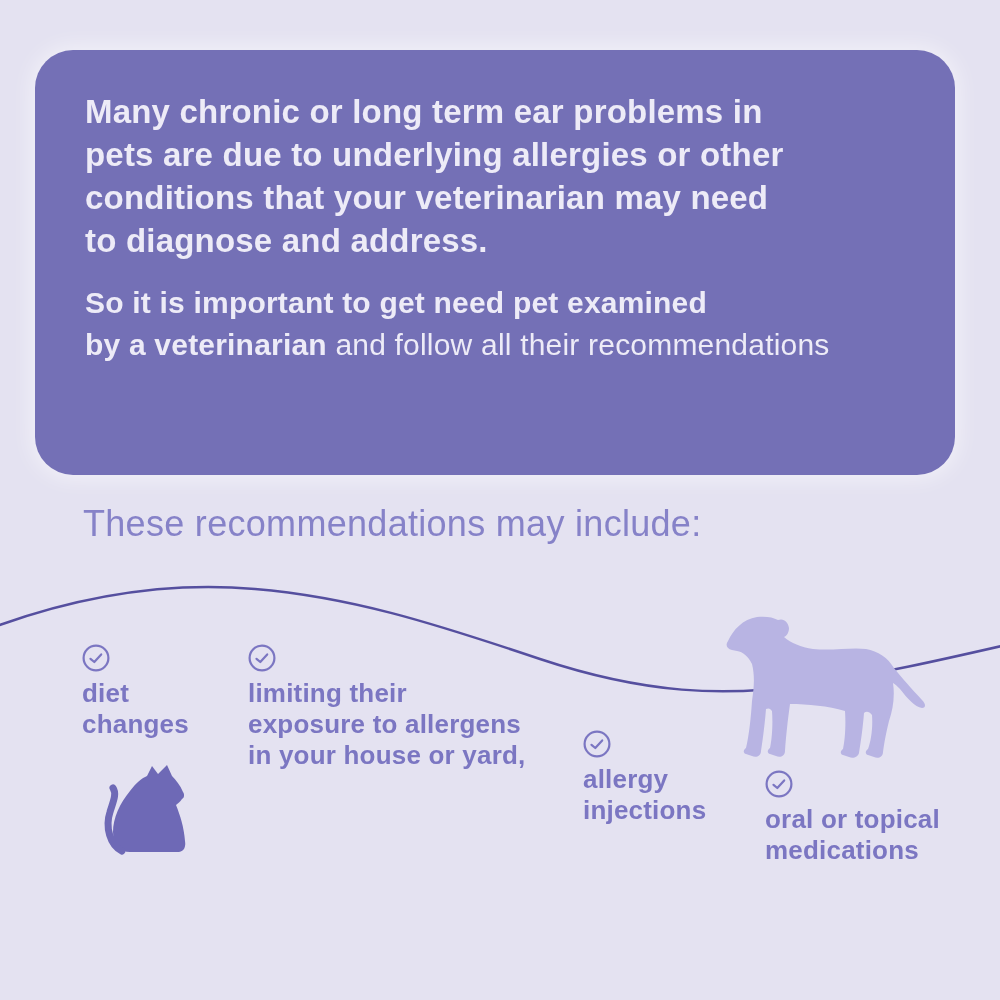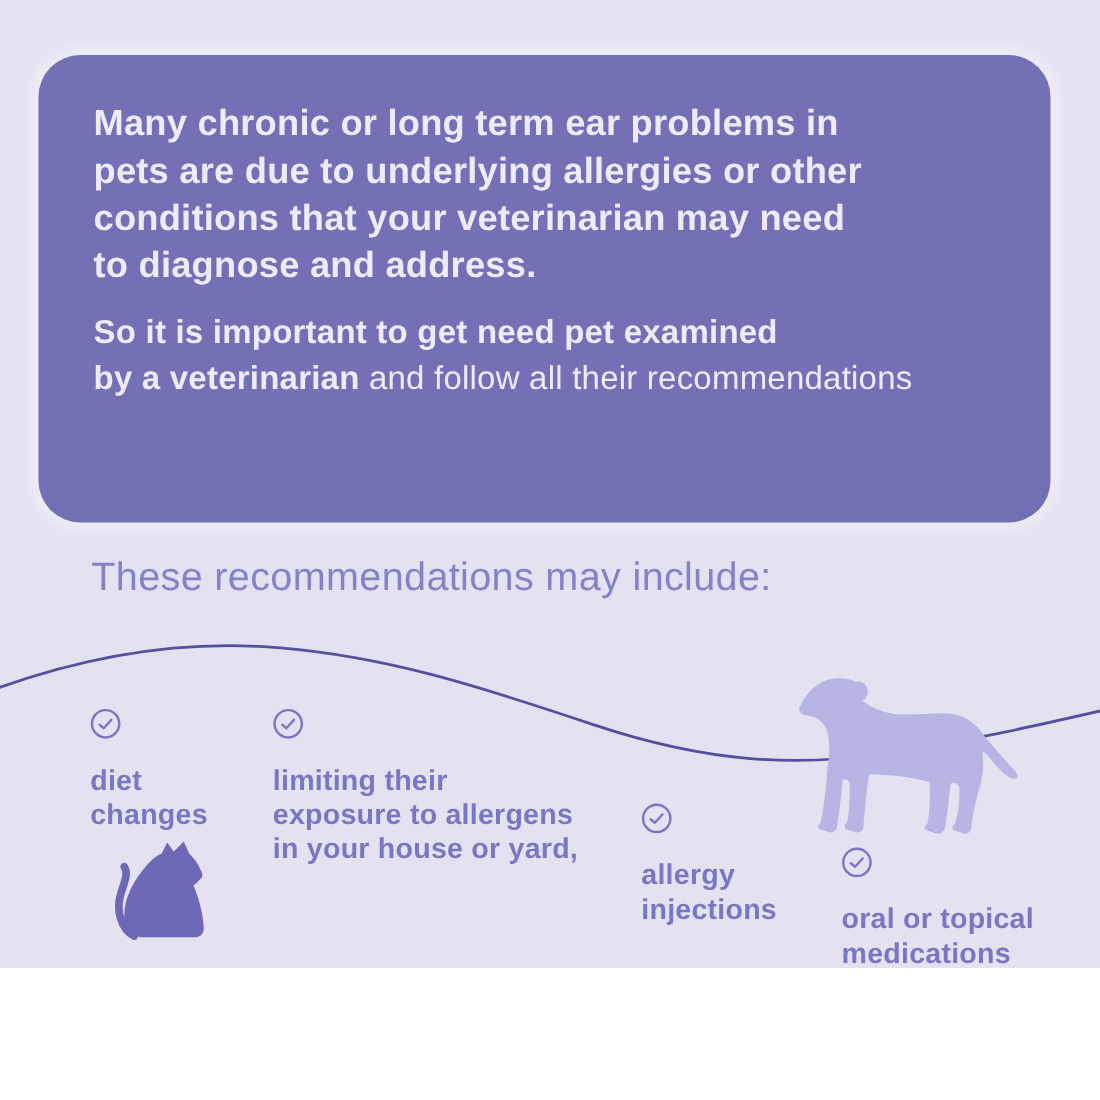--- a/index.html
+++ b/index.html
@@ -1,18 +1,18 @@
 <!DOCTYPE html>
 <html style="--background: #e4e2f1; --card: #7470b6; --card_text: #edebf7; --heading: #8682c8; --item_text: #7b76c2; --check_icon: #7b76c2; --wave_line: #554f9f; --dog_silhouette: #b8b4e3; --cat_silhouette: #6e69b6;"><head>
 <meta charset="utf-8">
 <style>
   html,body{margin:0;padding:0;}
   #canvas{
     position:relative;
-    width:1000px;height:880px;
+    width:1000px;height:1000px;
     background:var(--background,#e4e2f1);
     font-family:"Liberation Sans","DejaVu Sans",sans-serif;
     overflow:hidden;
   }
   
   .hero-card{
     position:absolute;left:35px;top:50px;width:920px;height:425px;
     background:var(--card,#7470b6);
     border-radius:38px;
     box-shadow:0 0 22px 3px rgba(255,255,255,0.55);
@@ -29,21 +29,21 @@
     font-size:36px;color:var(--heading,#8682c8);
     letter-spacing:.3px;
   }
   
   .wave-svg{position:absolute;left:0;top:0;z-index:1;}
   .dog-svg{position:absolute;left:725px;top:614px;z-index:2;}
   .cat-svg{position:absolute;left:100px;top:763px;z-index:2;}
   
   .rec{
     position:absolute;z-index:3;
-    display:flex;flex-direction:column;align-items:flex-start;gap:22px;
+    display:flex;flex-direction:column;align-items:flex-start;gap:6px;
   }
   .rec-label{
     font-size:26px;font-weight:bold;line-height:31px;
     color:var(--item_text,#7b76c2);letter-spacing:.2px;
   }
   .rec1{left:82px;top:644px;}
   .rec2{left:248px;top:644px;}
   .rec3{left:583px;top:730px;}
   .rec4{left:765px;top:770px;}
 </style>

